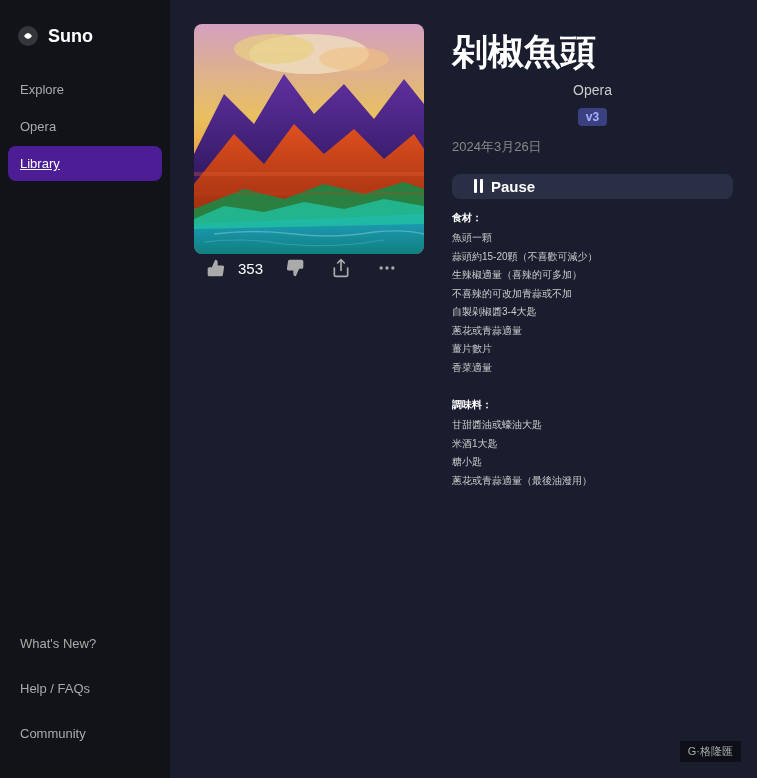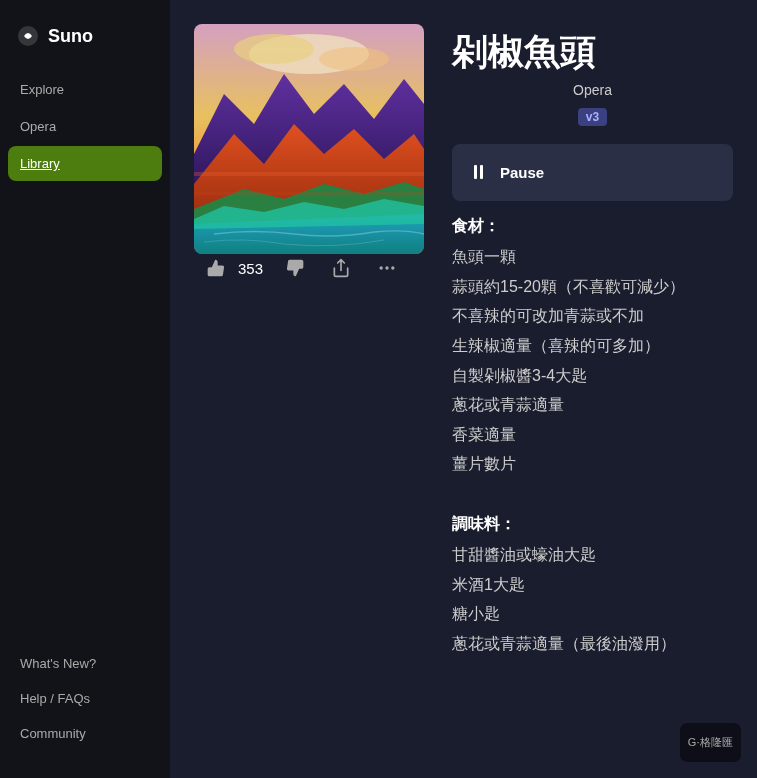--- a/index.html
+++ b/index.html
@@ -54,30 +54,30 @@
     .nav-item {
       padding: 10px 12px;
       border-radius: 8px;
       font-size: 13px;
       font-weight: 500;
       color: #aaaaaa;
       cursor: pointer;
     }
 
     .nav-item.active {
-      background: #4d7c0f;
+      background: #4c1d95;
       color: #ffffff;
       text-decoration: underline;
     }
 
     .sidebar-bottom {
       padding: 0 8px 12px 8px;
       display: flex;
       flex-direction: column;
-      gap: 2px;
+      gap: 12px;
       justify-content: flex-end;
     }
 
     .sidebar-bottom-item {
       padding: 9px 12px;
       border-radius: 8px;
       font-size: 13px;
       color: #aaaaaa;
       cursor: pointer;
     }
@@ -157,27 +157,27 @@
 
     .song-date {
       font-size: 13px;
       color: #888888;
       margin-top: 2px;
     }
 
     .pause-button {
       display: inline-flex;
       align-items: center;
-      gap: 17px;
+      gap: 8px;
       background: #2a2f45;
       border: none;
       color: #ffffff;
       font-size: 15px;
       font-weight: 600;
-      padding: 20px 22px;
+      padding: 4px 22px;
       border-radius: 8px;
       cursor: pointer;
       margin-top: 8px;
     }
 
     .pause-icon {
       display: flex;
       gap: 3px;
       align-items: center;
     }
@@ -216,41 +216,41 @@
       padding: 4px;
       font-size: 18px;
     }
 
     .like-count {
       font-size: 15px;
       color: #ffffff;
     }
 
     .recipe-text {
-      font-size: 16px;
+      font-size: 10px;
       color: #cccccc;
       line-height: 1.85;
     }
 
     .recipe-text .section-title {
       color: #ffffff;
       font-weight: 600;
       margin-bottom: 2px;
     }
 
     
     .watermark {
       position: fixed;
       bottom: 16px;
       right: 16px;
       background: rgba(0,0,0,0.5);
       color: #aaaaaa;
       font-size: 11px;
-      padding: 12px 8px;
-      border-radius: 7px;
+      padding: 3px 8px;
+      border-radius: 0;
       text-align: center;
     }
   </style>
 </head>
 <body>
 
 <nav class="sidebar">
   <div class="logo-area">
     <svg class="logo-icon" viewBox="0 0 24 24" fill="none">
       <circle cx="12" cy="12" r="10" fill="#ffffff" opacity="0.15"></circle>
@@ -358,39 +358,40 @@
     </div>
 
     <div class="song-info">
       <h1 class="song-title">剁椒魚頭</h1>
 
       <div class="song-meta">
         <span class="song-genre">Opera</span>
         <span class="version-badge">v3</span>
       </div>
 
+      <div class="song-date">2024年3月26日</div>
 
       <button class="pause-button">
         <div class="pause-icon">
           <div class="pause-bar"></div>
           <div class="pause-bar"></div>
         </div>
         <span>Pause</span>
       </button>
 
       <div class="recipe-text">
         <div class="section-title">食材：</div>
         <div>魚頭一顆</div>
         <div>蒜頭約15-20顆（不喜歡可減少）</div>
+        <div>生辣椒適量（喜辣的可多加）</div>
         <div>不喜辣的可改加青蒜或不加</div>
-        <div>生辣椒適量（喜辣的可多加）</div>
         <div>自製剁椒醬3-4大匙</div>
         <div>蔥花或青蒜適量</div>
+        <div>薑片數片</div>
         <div>香菜適量</div>
-        <div>薑片數片</div>
         <br>
         <div class="section-title">調味料：</div>
         <div>甘甜醬油或蠔油大匙</div>
         <div>米酒1大匙</div>
         <div>糖小匙</div>
         <div>蔥花或青蒜適量（最後油潑用）</div>
       </div>
     </div>
   </div>
 

